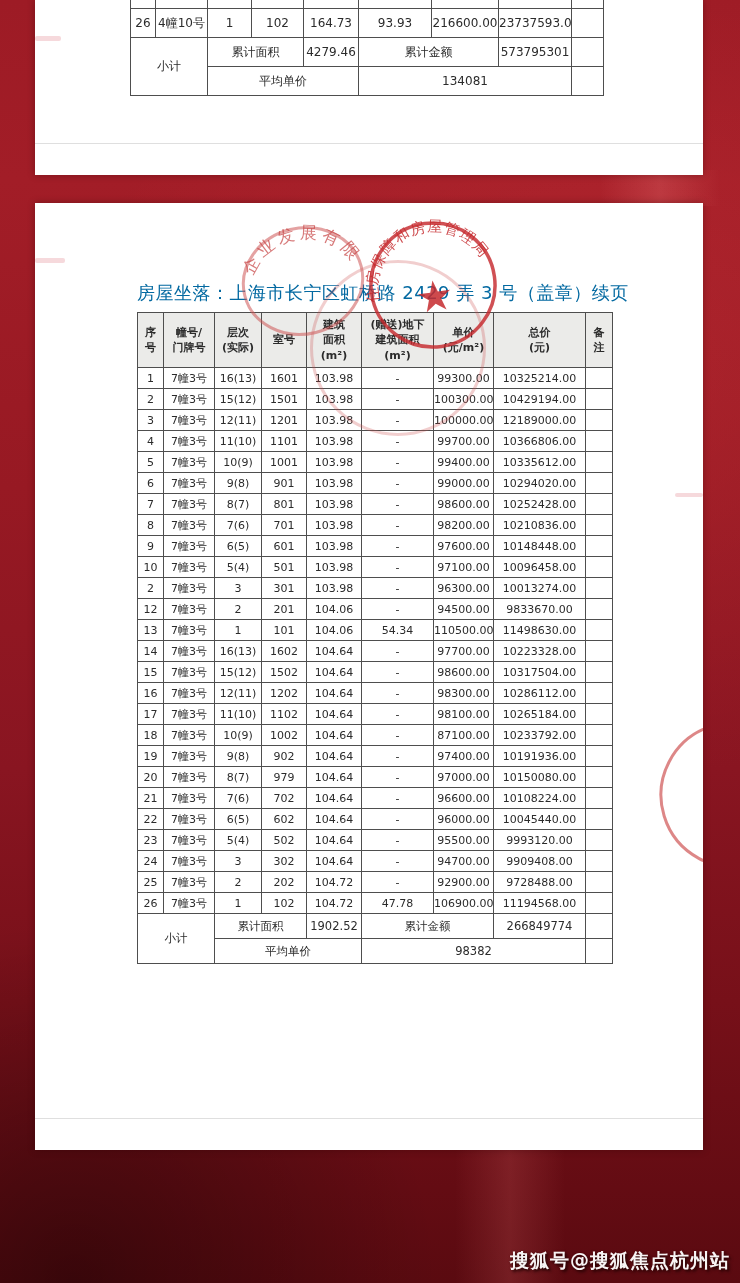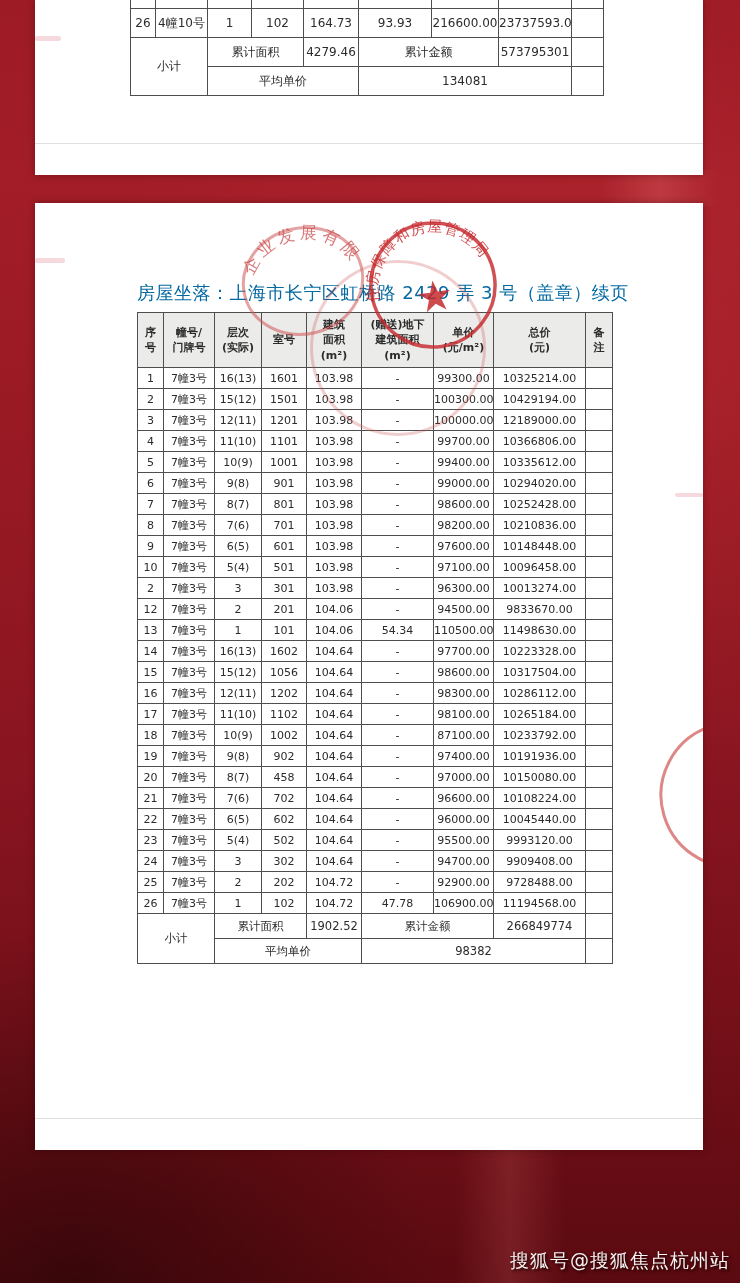--- a/index.html
+++ b/index.html
@@ -42,21 +42,21 @@
   .t2 tr.sub td { height:24px; font-size:11.5px; }
 
   .stamp { position:absolute; pointer-events:none; }
   .stamp svg { overflow:visible; }
   .stamp-left  { left:203px; top:20px; width:130px; height:116px; transform:rotate(-14deg); }
   .stamp-right { left:331px; top:15px; width:134px; height:134px; transform:rotate(-8deg); }
   .stamp-ghost { left:275px; top:57px; width:170px; height:170px; border:3px solid rgba(205,80,80,0.28); border-radius:50%; }
   .stamp-edge  { left:620px; top:514px; width:156px; height:156px; transform:rotate(118deg); }
 
   .watermark { position:absolute; left:430px; top:1248px; width:300px; text-align:right;
-    font-size:19px; font-weight:normal; color:#f7f4f4; letter-spacing:1px;
+    font-size:19px; font-weight:bold; color:#f7f4f4; letter-spacing:1px;
     text-shadow:2px 2px 3px rgba(25,0,0,0.85), 0 0 2px rgba(70,0,0,0.6); }
 </style>
 </head>
 <body>
 
 <div class="streak s1"></div>
 <div class="streak s2"></div>
 
 <div class="page page1">
   <div class="smudge" style="left:0;top:36px;width:26px;height:5px;"></div>
@@ -310,21 +310,21 @@
             <td>104.64</td>
             <td>-</td>
             <td>97700.00</td>
             <td>10223328.00</td>
             <td></td>
           </tr>
           <tr>
             <td>15</td>
             <td>7幢3号</td>
             <td>15(12)</td>
-            <td>1056</td>
+            <td>1502</td>
             <td>104.64</td>
             <td>-</td>
             <td>98600.00</td>
             <td>10317504.00</td>
             <td></td>
           </tr>
           <tr>
             <td>16</td>
             <td>7幢3号</td>
             <td>12(11)</td>
@@ -365,21 +365,21 @@
             <td>104.64</td>
             <td>-</td>
             <td>97400.00</td>
             <td>10191936.00</td>
             <td></td>
           </tr>
           <tr>
             <td>20</td>
             <td>7幢3号</td>
             <td>8(7)</td>
-            <td>458</td>
+            <td>979</td>
             <td>104.64</td>
             <td>-</td>
             <td>97000.00</td>
             <td>10150080.00</td>
             <td></td>
           </tr>
           <tr>
             <td>21</td>
             <td>7幢3号</td>
             <td>7(6)</td>

